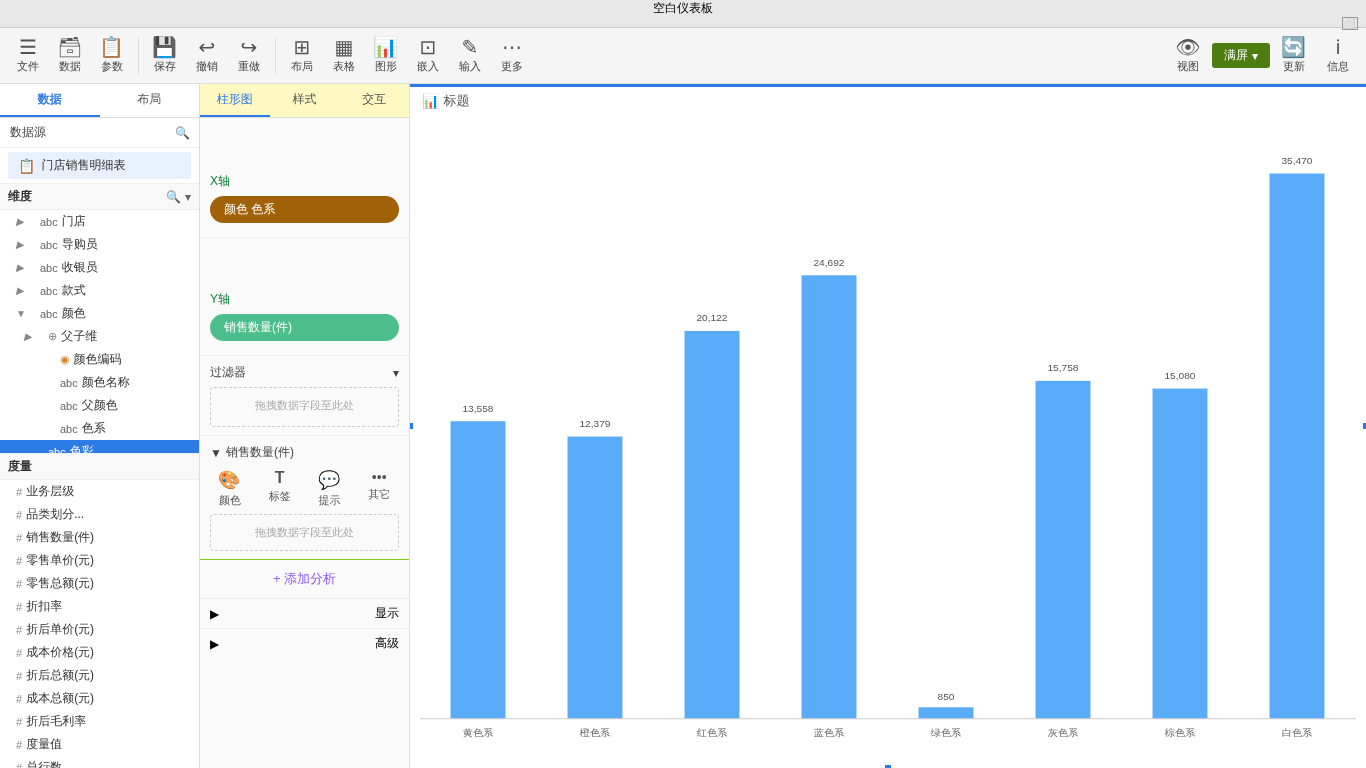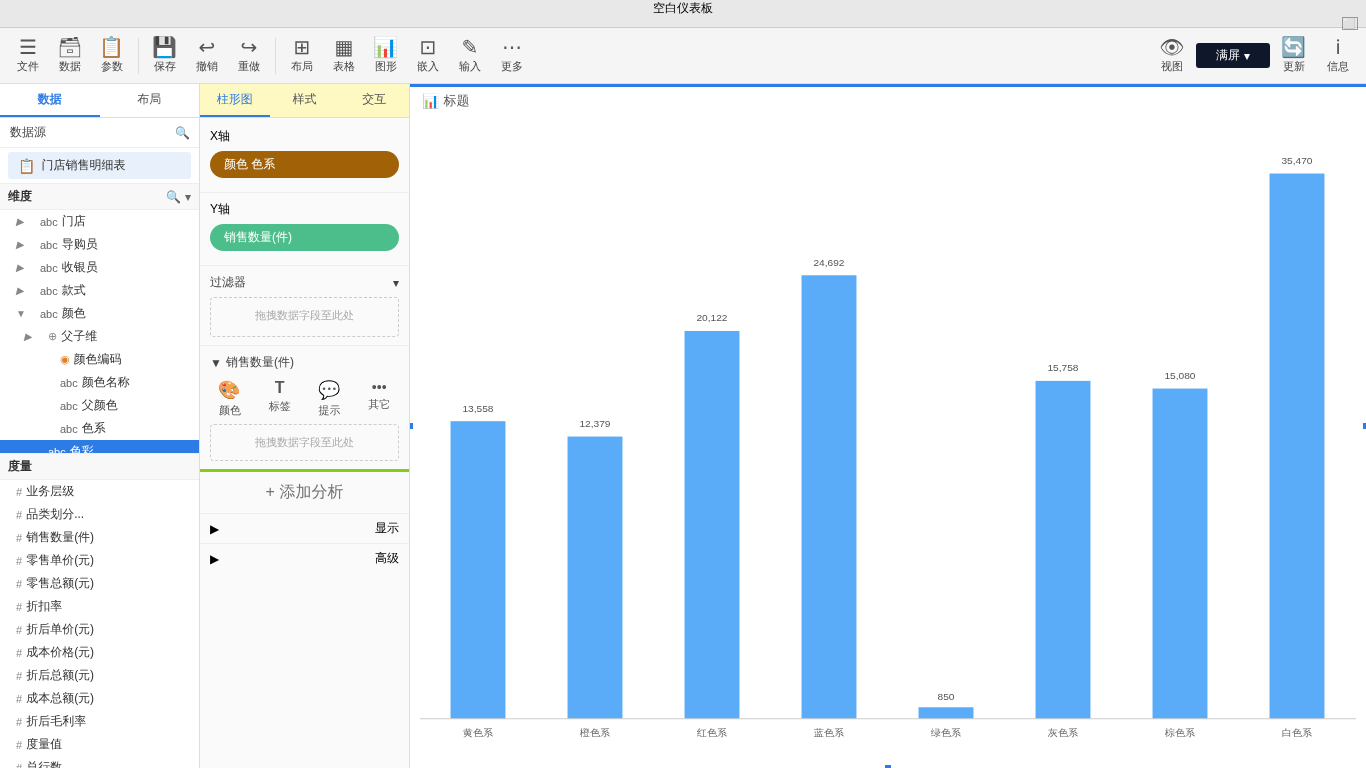--- a/index.html
+++ b/index.html
@@ -37,23 +37,23 @@
       padding: 2px 6px;
       cursor: pointer;
       border-radius: 3px;
       min-width: 40px;
     }
     .toolbar-group .icon { font-size: 20px; color: #555; line-height: 1; }
     .toolbar-group .label { font-size: 11px; color: #444; margin-top: 2px; }
     .toolbar-separator { width: 1px; height: 36px; background: #ddd; margin: 0 4px; }
     .toolbar-right { margin-left: auto; display: flex; align-items: center; gap: 4px; }
     .toolbar-btn-special {
-      background: #0f172a;
+      background: #4d7c0f;
       color: white;
-      padding: 4px 20px;
+      padding: 4px 12px;
       border-radius: 3px;
       font-size: 12px;
       cursor: pointer;
       display: flex;
       align-items: center;
       gap: 4px;
     }
 
     
     .main-layout {
@@ -168,21 +168,21 @@
       cursor: pointer;
       color: #555;
       border-bottom: 2px solid transparent;
     }
     .chart-tab.active {
       color: #2d7be5;
       border-bottom: 2px solid #2d7be5;
     }
 
     .axis-section { padding: 10px; }
-    .axis-label { font-size: 12px; color: #000000; margin-bottom: 6px; }
+    .axis-label { font-size: 12px; color: #15803d; margin-bottom: 6px; margin-top: 45px; }
     .axis-pill {
       border-radius: 20px;
       padding: 5px 14px;
       font-size: 12px;
       color: white;
       margin-bottom: 4px;
       cursor: pointer;
     }
     .axis-pill.blue { background: #a16207; }
     .axis-pill.green { background: #4cbe8b; }
@@ -238,24 +238,24 @@
       padding: 10px;
       text-align: center;
       color: #aaa;
       font-size: 11px;
       min-height: 36px;
     }
 
     .add-analysis {
       text-align: center;
       padding: 10px;
-      color: #737373;
-      font-size: 16px;
-      cursor: pointer;
-      border-top: 3px solid #84cc16;
+      color: #8b5cf6;
+      font-size: 13px;
+      cursor: pointer;
+      border-top: 1px solid #84cc16;
     }
 
     .display-section {
       padding: 6px 10px;
       border-top: 1px solid #eee;
       display: flex;
       align-items: center;
       justify-content: space-between;
       cursor: pointer;
     }

